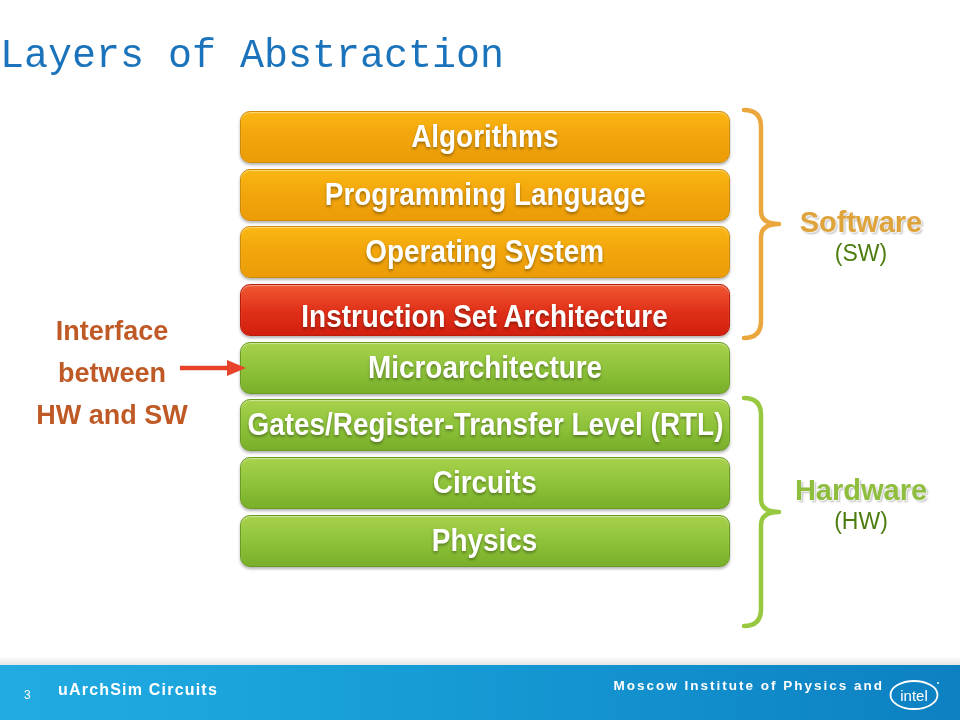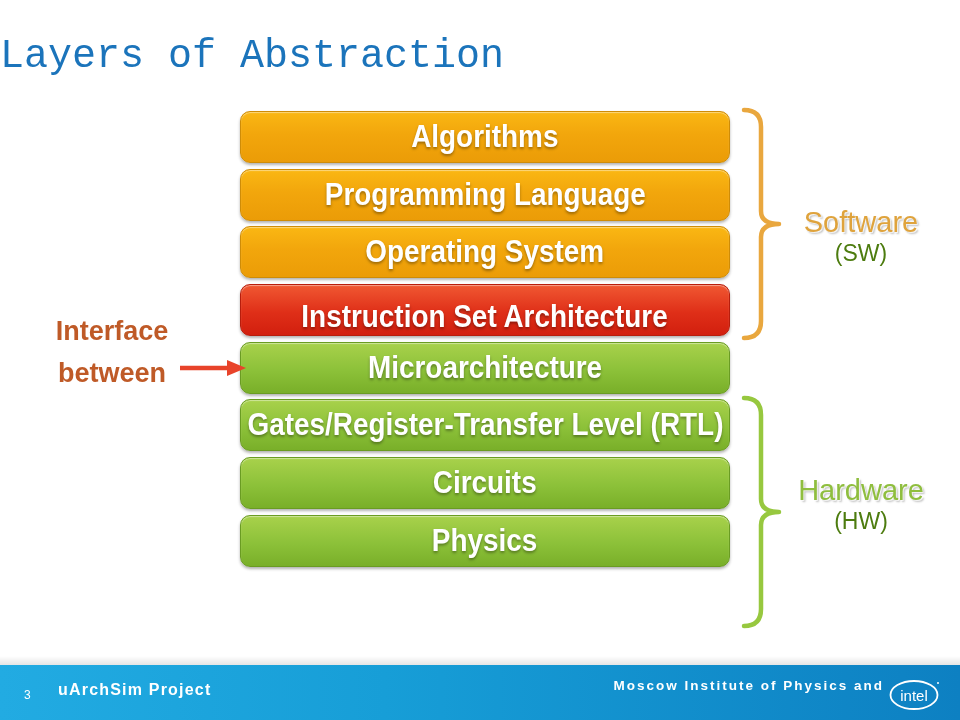--- a/index.html
+++ b/index.html
@@ -5,21 +5,21 @@
   html,body{margin:0;padding:0;}
   body{width:960px;height:720px;position:relative;background:#ffffff;font-family:"Liberation Sans",sans-serif;overflow:hidden;}
   .title{position:absolute;top:34px;left:0;width:100%;text-align:left;font-size:40px;color:#1b74bb;font-family:Liberation Mono, monospace;}
   .stack{position:absolute;left:240px;top:111px;width:490px;display:flex;flex-direction:column;gap:5.7px;}
   .layer{height:52px;border-radius:10px;display:flex;align-items:center;justify-content:center;color:#fff;font-weight:bold;box-shadow:0 2px 3px rgba(0,0,0,0.3), inset 0 1px 1px rgba(255,255,255,0.45);box-sizing:border-box;}
   .layer span{display:inline-block;font-size:31px;white-space:nowrap;transform:scaleX(0.9);transform-origin:center;text-shadow:0 2px 3px rgba(0,0,0,0.35);}
   .layer.orange{background:linear-gradient(#fab713,#f2a60c 45%,#eb9c07);border:1px solid #cf8c06;}
   .layer.red{background:linear-gradient(#f05832,#df2f18 55%,#d21f0e);border:1px solid #b81d0c;align-items:flex-end;}
   .layer.green{background:linear-gradient(#a8d14b,#8cc139 55%,#79af29);border:1px solid #6a9c22;}
   .group-label{position:absolute;width:150px;text-align:center;}
-  .group-label .main{font-size:29px;font-weight:normal;}
+  .group-label .main{font-size:29px;font-weight:bold;}
   .group-label .sub{font-size:23px;color:#4d7c0f;margin-top:1px;}
   .software{left:786px;top:206px;}
   .software .main{color:#dfa33c;text-shadow:1px 1px 0 rgba(255,255,255,0.7),2px 2px 2px rgba(0,0,0,0.25);}
   .hardware{left:786px;top:474px;}
   .hardware .main{color:#8fbe3e;text-shadow:1px 1px 0 rgba(255,255,255,0.7),2px 2px 2px rgba(0,0,0,0.25);}
   .interface-note{position:absolute;left:22px;top:310px;width:180px;text-align:center;color:#bf5a27;font-weight:bold;font-size:27px;line-height:42px;}
   svg.overlay{position:absolute;left:0;top:0;pointer-events:none;}
   .footer-shadow{position:absolute;left:0;top:656px;width:960px;height:9px;background:linear-gradient(rgba(0,0,0,0),rgba(0,0,0,0.10));}
   .footer-bar{position:absolute;left:0;top:665px;width:960px;height:55px;background:linear-gradient(90deg,#22abe2,#179ed7 40%,#0d80c2);}
   .page-num{position:absolute;left:24px;top:688px;color:#fff;font-size:12px;}
@@ -74,26 +74,27 @@
 </div>
 
 <div class="group-label hardware">
   <div class="main">Hardware</div>
   <div class="sub">(HW)</div>
 </div>
 
 <div class="interface-note">
   <div>Interface</div>
   <div>between</div>
+  <div>HW and SW</div>
 </div>
 
 <div class="footer-shadow"></div>
 <div class="footer-bar"></div>
 <div class="page-num">3</div>
-<div class="proj">uArchSim Project</div>
+<div class="proj">uArchSim Circuits</div>
 <div class="mipt">
   <div>Moscow Institute of Physics and</div>
 </div>
 <svg class="intel" width="52" height="34" viewBox="0 0 52 34">
   <ellipse cx="25" cy="16" rx="23.5" ry="14" fill="none" stroke="#ffffff" stroke-width="1.8"></ellipse>
   <text x="25" y="21.5" text-anchor="middle" fill="#ffffff" font-family="Liberation Sans, sans-serif" font-size="15">intel</text>
   <circle cx="49" cy="4" r="1" fill="#ffffff"></circle>
 </svg>
 
 </body></html>

